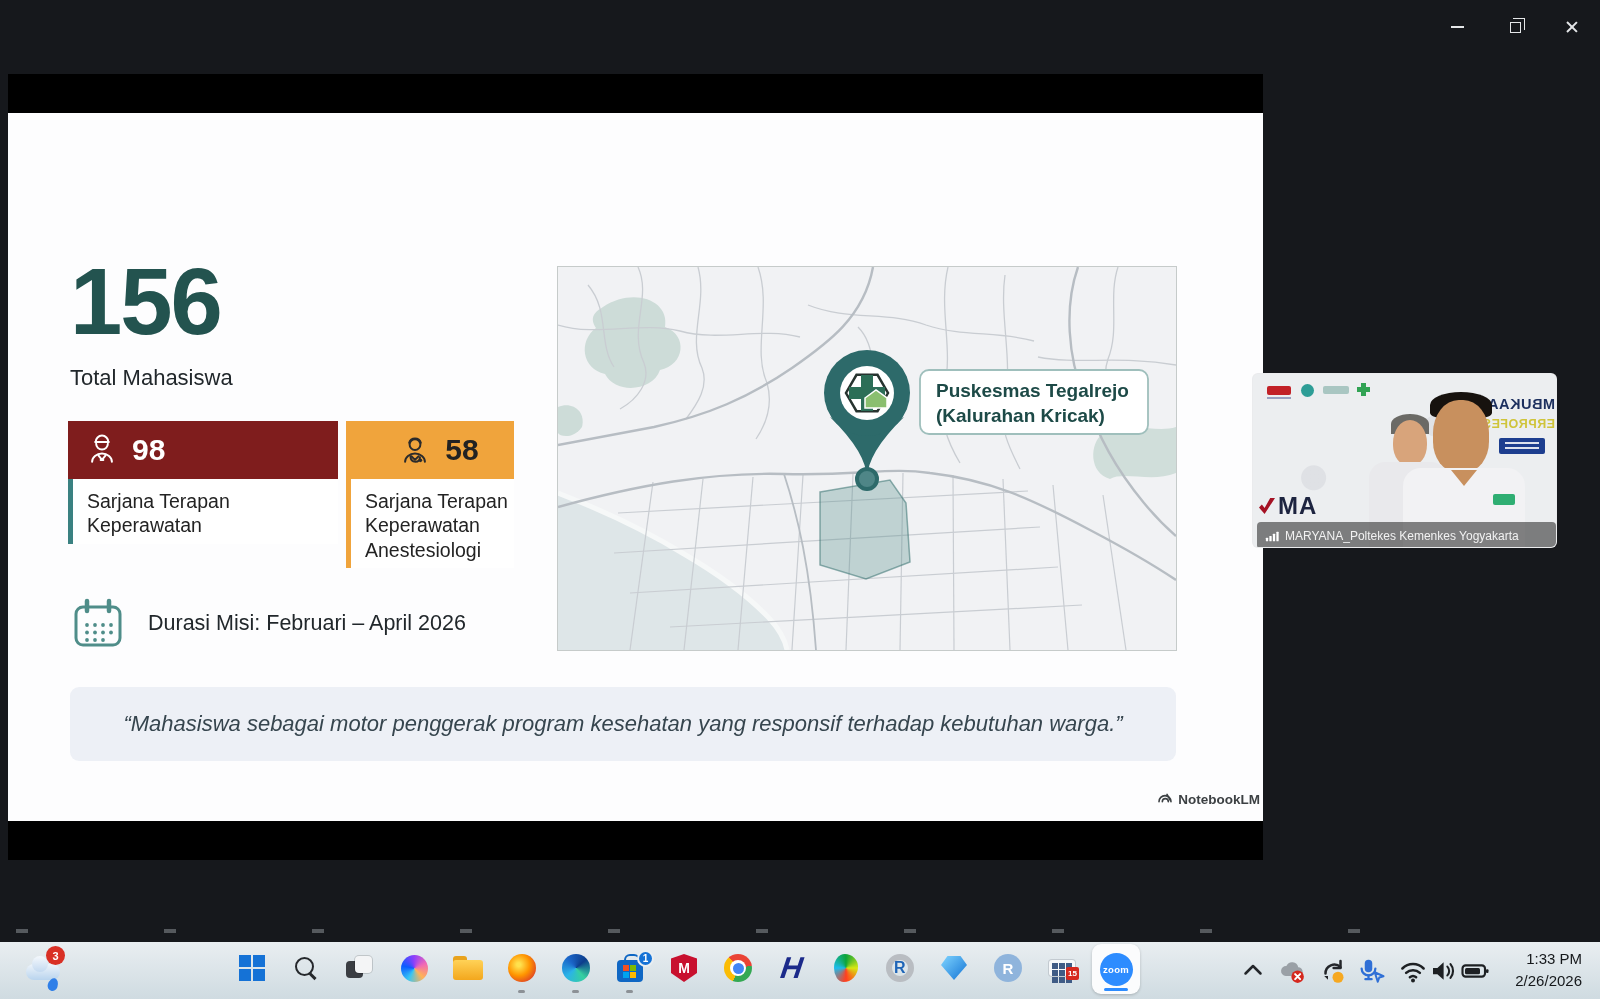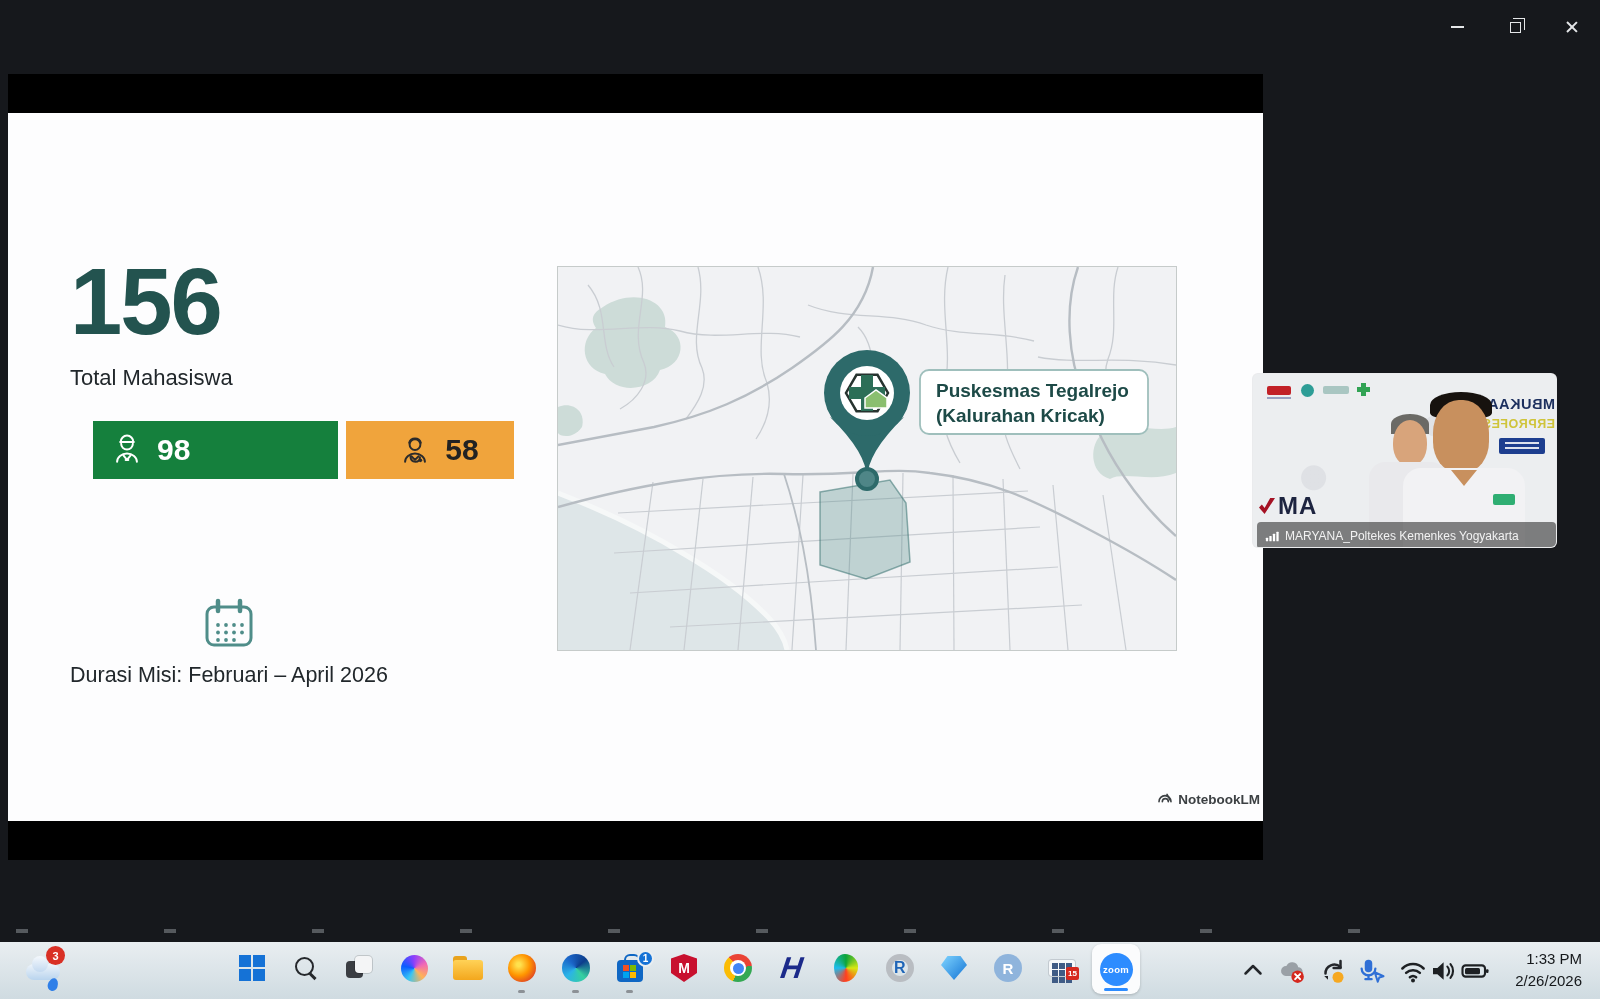--- a/index.html
+++ b/index.html
@@ -20,28 +20,28 @@
   .slide-frame{position:absolute;left:8px;top:74px;width:1255px;height:786px;background:#000;}
   .slide{position:absolute;left:0;top:39px;width:1255px;height:708px;background:#fdfdfe;}
   .slide-title{position:absolute;left:0;top:44px;width:100%;text-align:center;font-size:46px;font-weight:bold;letter-spacing:-1px;color:#23534f;}
   .big-num{position:absolute;left:62px;top:142px;font-size:94px;font-weight:bold;line-height:1;color:#23534f;letter-spacing:-2px;}
   .total-label{position:absolute;left:62px;top:252px;font-size:22px;color:#21272b;}
 
   .stats{position:absolute;left:60px;top:308px;display:flex;gap:8px;}
   .stat{display:flex;flex-direction:column;}
   .stat .band{height:58px;display:flex;align-items:center;padding-left:16px;gap:12px;}
   .stat.teal{width:270px;} .stat.orange{width:168px;}
-  .stat.teal .band{background:#15803d;margin-left:25px;} .stat.orange .band{background:#f0a43c;justify-content:center;}
+  .stat.teal .band{background:#7f1d1d;} .stat.orange .band{background:#f0a43c;justify-content:center;}
   .stat .value{font-size:30px;font-weight:bold;}
   .stat.teal .value{color:#ffffff;} .stat.orange .value{color:#222222;}
   .stat .caption{background:#fff;padding:10px 4px 6px 14px;font-size:19.5px;line-height:1.25;color:#232323;}
   .stat.teal .caption{border-left:5px solid #3a8181;}
   .stat.orange .caption{border-left:5px solid #f0a43c;}
 
-  .duration{position:absolute;left:62px;top:482px;display:flex;align-items:center;gap:12px;flex-direction:column;}
+  .duration{position:absolute;left:62px;top:482px;display:flex;align-items:center;gap:22px;}
   .duration .txt{font-size:21.5px;color:#21272b;}
 
   .map{position:absolute;left:549px;top:153px;width:620px;height:385px;border:1px solid #c6cbca;background:#f1f2f4;}
   .mapsvg{display:block;width:618px;height:383px;}
   .mapsvg text{font:bold 19px "Liberation Sans",sans-serif;fill:#1d4a47;}
 
   .quote{position:absolute;left:62px;top:574px;width:1106px;min-height:74px;background:#edf0f6;border-radius:9px;display:flex;align-items:center;justify-content:center;padding:10px 24px;}
   .quote .qtxt{font-size:22px;font-style:italic;color:#36454e;text-align:center;}
 
   .brand{position:absolute;right:3px;bottom:14px;display:flex;align-items:center;gap:5px;}
@@ -169,35 +169,37 @@
                 <path d="M13,11 a7,7 0 0 1 14,0"></path>
                 <path d="M12.5,11 h15"></path>
                 <path d="M13.5,13 a6.5,6.5 0 0 0 13,0"></path>
                 <path d="M9,33 a11,9 0 0 1 22,0"></path>
                 <path d="M16,26 l4,5 4,-5"></path>
                 <path d="M18.5,31 h3"></path>
               </g>
             </svg>
             <span class="value">98</span>
           </div>
+          <div class="caption">Sarjana Terapan Keperawatan</div>
         </div>
         <div class="stat orange">
           <div class="band">
             <svg width="36" height="36" viewBox="0 0 40 40">
               <g fill="none" stroke="#2b2b2b" stroke-width="2.2" stroke-linecap="round" stroke-linejoin="round">
                 <circle cx="20" cy="14" r="6"></circle>
                 <path d="M13.5,12 a6.8,6.8 0 0 1 13,0"></path>
                 <path d="M9,33 a11,9 0 0 1 22,0"></path>
                 <path d="M16,27 l4,4 4,-4"></path>
                 <path d="M15,27 c0,4 2.5,6 5.5,6 s5,-2 5,-5"></path>
                 <circle cx="26" cy="31.5" r="2" fill="#2b2b2b" stroke="none"></circle>
               </g>
             </svg>
             <span class="value">58</span>
           </div>
+          <div class="caption">Sarjana Terapan Keperawatan Anestesiologi</div>
         </div>
       </div>
 
       <div class="duration">
         <svg width="56" height="56" viewBox="0 0 56 56">
           <g fill="none" stroke="#4f8d89" stroke-width="3" stroke-linecap="round">
             <rect x="6" y="12" width="44" height="38" rx="7"></rect>
             <path d="M17,6 v10" stroke-width="4.5"></path>
             <path d="M39,6 v10" stroke-width="4.5"></path>
           </g>
@@ -272,20 +274,23 @@
             <path d="M307,131 l11,-8 11,8 v10 h-22 z" fill="#8abf6f" stroke="#ffffff" stroke-width="1.5"></path>
           </g>
           <g>
             <rect x="362" y="103" width="228" height="64" rx="9" fill="#ffffff" stroke="#9fbfbc" stroke-width="1.8"></rect>
             <text x="378" y="130">Puskesmas Tegalrejo</text>
             <text x="378" y="155">(Kalurahan Kricak)</text>
           </g>
         </svg>
       </div>
 
+      <div class="quote">
+        <span class="qtxt">“Mahasiswa sebagai motor penggerak program kesehatan yang responsif terhadap kebutuhan warga.”</span>
+      </div>
 
       <div class="brand">
         <svg width="16" height="16" viewBox="0 0 24 24">
           <g fill="none" stroke="#3c4043" stroke-width="2.4" stroke-linecap="round">
             <path d="M3,16 A9,9 0 0 1 21,16"></path>
             <path d="M8,16 A4.5,4.5 0 0 1 17,16"></path>
             <path d="M15,5 L20,14"></path>
           </g>
         </svg>
         <span class="btxt">NotebookLM</span>

